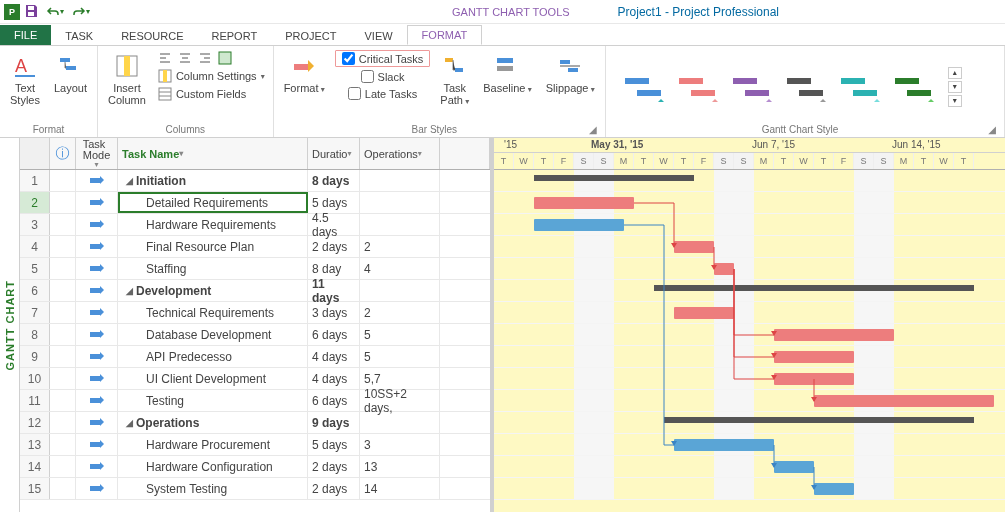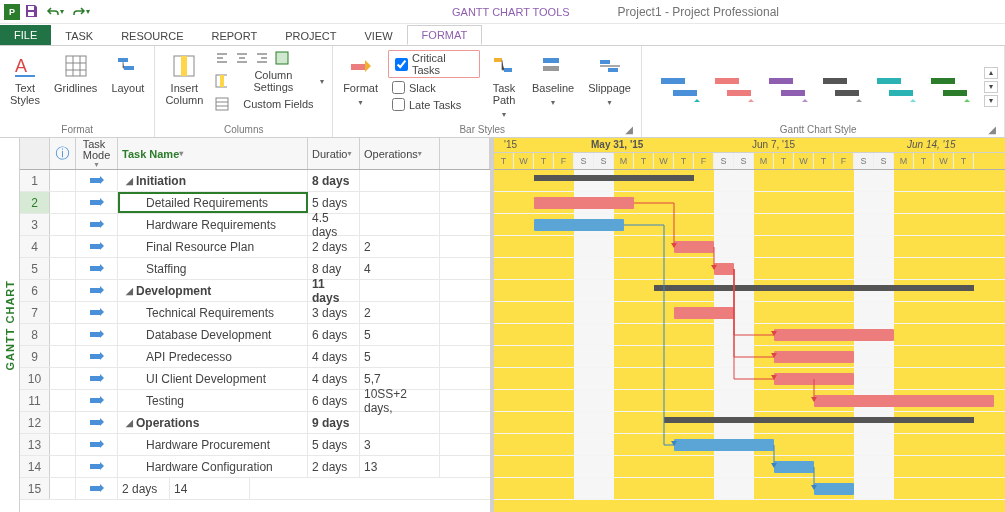--- a/index.html
+++ b/index.html
@@ -5,38 +5,38 @@
 * { box-sizing: border-box; margin: 0; padding: 0; font-family: "Segoe UI", Tahoma, sans-serif; }
 body { width: 1005px; height: 512px; background: #fff; overflow: hidden; font-size: 12px; color: #444; }
 
 
 .titlebar { height: 24px; background: #fff; display: flex; align-items: center; padding: 0 4px; border-bottom: 1px solid #e8e8e8; }
 .titlebar .qat { display: flex; align-items: center; gap: 4px; }
 .titlebar .qat .appicon { width: 16px; height: 16px; background: #2b7d2b; display: flex; align-items: center; justify-content: center; color: #fff; font-size: 9px; font-weight: bold; }
 .titlebar .qat .saveicon { width: 16px; height: 16px; color: #7a3f9b; }
 .titlebar .qat .btn { display: flex; align-items: center; color: #2b7d2b; font-size: 10px; padding: 0 2px;}
 .titlebar .contextual { margin-left: 360px; color: #8e5fb0; font-size: 11px; }
-.titlebar .wintitle { margin-left: 48px; color: #737373; font-size: 12px; text-align: right; }
+.titlebar .wintitle { margin-left: 48px; color: #0369a1; font-size: 12px; text-align: right; }
 
 
 .tabs { height: 22px; display: flex; align-items: flex-end; border-bottom: 1px solid #d0d0d0; }
 .tabs .tab { padding: 3px 14px; font-size: 11px; color: #444; cursor: pointer; }
 .tabs .tab.file { background: #217346; color: #fff; padding: 4px 14px; }
 .tabs .tab.active { color: #8e5fb0; border: 1px solid #d0d0d0; border-bottom: 1px solid #fff; background: #fff; }
 
 
 .ribbon { height: 92px; background: #fff; border-bottom: 1px solid #d0d0d0; display: flex; }
 .group { border-right: 1px solid #e0e0e0; padding: 2px 6px 0 6px; display: flex; flex-direction: column; justify-content: space-between; }
 .group .groupbody { display: flex; gap: 6px; align-items: flex-start; flex: 1; padding-top: 2px;}
 .group .grouplabel { text-align: center; font-size: 10px; color: #777; padding-bottom: 2px; }
 .bigbtn { display: flex; flex-direction: column; align-items: center; gap: 2px; padding: 2px 4px; cursor: pointer; }
 .bigbtn .ic { width: 28px; height: 28px; display: flex; align-items: center; justify-content: center; }
 .bigbtn .lbl { font-size: 11px; text-align: center; line-height: 1.1; }
 .smallcol { display: flex; flex-direction: column; gap: 2px; }
-.smallbtn { display: flex; align-items: center; gap: 14px; font-size: 11px; padding: 1px 2px; cursor: pointer; text-align: center; }
+.smallbtn { display: flex; align-items: center; gap: 4px; font-size: 11px; padding: 1px 2px; cursor: pointer; }
 .chk { display:flex; align-items:center; gap:4px; font-size:11px; padding:1px 4px; }
 .chk.highlight { border:1px solid #e99; background:#fff; padding:1px 6px; border-radius:1px;}
 .dropdown-caret::after { content:" ▾"; font-size:8px; color:#666; }
 
 .ganttstyles { display:flex; gap:10px; padding:6px 8px; }
 .gs { width:44px; height:32px; border:1px solid transparent; padding:2px; position:relative; }
 .gs svg { display:block; }
 
 
 .main { display:flex; height: calc(512px - 24px - 22px - 92px); }
@@ -60,21 +60,21 @@
 .gridrow .cell.mode { width:42px; justify-content:center;}
 .gridrow .cell.name { width:190px;}
 .gridrow .cell.dur { width:52px;}
 .gridrow .cell.pred { width:80px;}
 .gridrow.summary .cell.name, .gridrow.summary .cell.dur { font-weight:600;}
 .gridrow .cell.name .caret { display:inline-block; width:10px; color:#666; font-size:9px;}
 .gridrow.selected .cell.rownum { background:#d6ead6; color:#2b7d2b; }
 .gridrow.selected-name .cell.name { outline:2px solid #2b7d2b; outline-offset:-2px; background:#fff;}
 .modeicon { width:16px; height:12px; }
 
-.gantt { flex:1; overflow:hidden; background:#fde047; position:relative;}
+.gantt { flex:1; overflow:hidden; background:#fef9c3; position:relative;}
 .tsh { height:32px; border-bottom:1px solid #b0b0b0; display:flex; flex-direction:column;}
 .tsh .wrow { height:16px; display:flex; border-bottom:1px solid #d0d0d0; position:relative;}
 .tsh .wlabel { position:absolute; font-size:10px; color:#555; top:1px;}
 .tsh .drow { height:16px; display:flex;}
 .tsh .day { flex:0 0 20px; border-right:1px solid #eee; font-size:9px; color:#777; text-align:center; line-height:16px; }
 .tsh .day.we { background:#f3f3f3;}
 .gbody { position:relative; }
 .grow { height:22px; border-bottom:1px solid #f4f4f4; position:relative;}
 .bar { position:absolute; height:12px; top:5px; border-radius:1px;}
 .bar.crit { background:#ed7d7d; }
@@ -133,29 +133,20 @@
     <div class="groupbody">
       <div class="bigbtn">
         <div class="ic">
             <svg width="24" height="24">
               <text x="2" y="18" font-size="18" fill="#d44" font-family="serif">A</text>
               <path d="M2 22h20" stroke="#4a90d9" stroke-width="2"></path>
             </svg>
           </div>
         <div class="lbl" style="white-space:pre-line;">Text
 Styles</div>
-      </div>
-      <div class="bigbtn">
-        <div class="ic">
-            <svg width="24" height="24">
-              <rect x="2" y="2" width="20" height="20" fill="none" stroke="#888"></rect>
-              <path stroke="#888" d="M2 9h20M2 16h20M9 2v20M16 2v20"></path>
-            </svg>
-          </div>
-        <div class="lbl">Gridlines</div>
       </div>
       <div class="bigbtn">
         <div class="ic">
             <svg width="24" height="24">
               <rect x="2" y="4" width="10" height="4" fill="#4a90d9"></rect>
               <rect x="8" y="12" width="10" height="4" fill="#4a90d9"></rect>
               <path stroke="#888" d="M7 8v6h1"></path>
             </svg>
           </div>
         <div class="lbl">Layout</div>
@@ -222,21 +213,21 @@
     <div class="groupbody">
       <div class="bigbtn">
         <div class="ic">
             <svg width="24" height="24">
               <rect x="2" y="10" width="14" height="6" fill="#ed7d7d"></rect>
               <path d="M16 6l6 6-6 6" fill="#f0b030"></path>
             </svg>
           </div>
         <div class="lbl dropdown-caret">Format</div>
       </div>
-      <div class="smallcol" style="min-width:92px;">
+      <div class="smallcol" style="min-width:92px;align-items:center;">
         <label class="chk highlight">
             <input type="checkbox" checked="" style="">
             <span>Critical Tasks</span>
           </label>
         <label class="chk">
             <input type="checkbox" style="">
             <span>Slack</span>
           </label>
         <label class="chk">
             <input type="checkbox" style="">
@@ -573,33 +564,36 @@
         </div>
         <div class="gridrow">
           <div class="cell rownum">15</div>
           <div class="cell info"></div>
           <div class="cell mode">
             <svg class="modeicon" viewBox="0 0 16 12">
               <rect x="1" y="3" width="10" height="5" fill="#4a90d9"></rect>
               <path d="M11 1l4 4-4 4z" fill="#4a90d9"></path>
             </svg>
           </div>
+          <div class="cell name" style="padding-left:28px">
+            <span>System Testing</span>
+          </div>
           <div class="cell dur">2 days</div>
           <div class="cell pred">14</div>
         </div>
       </div>
   </div>
 
   <div class="gantt">
     <div class="tsh">
       <div class="wrow" id="wrow">
           <div class="wlabel" style="left: 10px;">'15</div>
           <div class="wlabel" style="left: 97px; font-weight: bold;">May 31, '15</div>
           <div class="wlabel" style="left: 258px; text-align: right;">Jun 7, '15</div>
-          <div class="wlabel" style="left: 413px; font-style: italic;">Jun 14, '15</div>
+          <div class="wlabel" style="left: 398px;">Jun 14, '15</div>
         </div>
       <div class="drow" id="drow">
           <div class="day">T</div>
           <div class="day">W</div>
           <div class="day">T</div>
           <div class="day">F</div>
           <div class="day we">S</div>
           <div class="day we">S</div>
           <div class="day">M</div>
           <div class="day">T</div>

